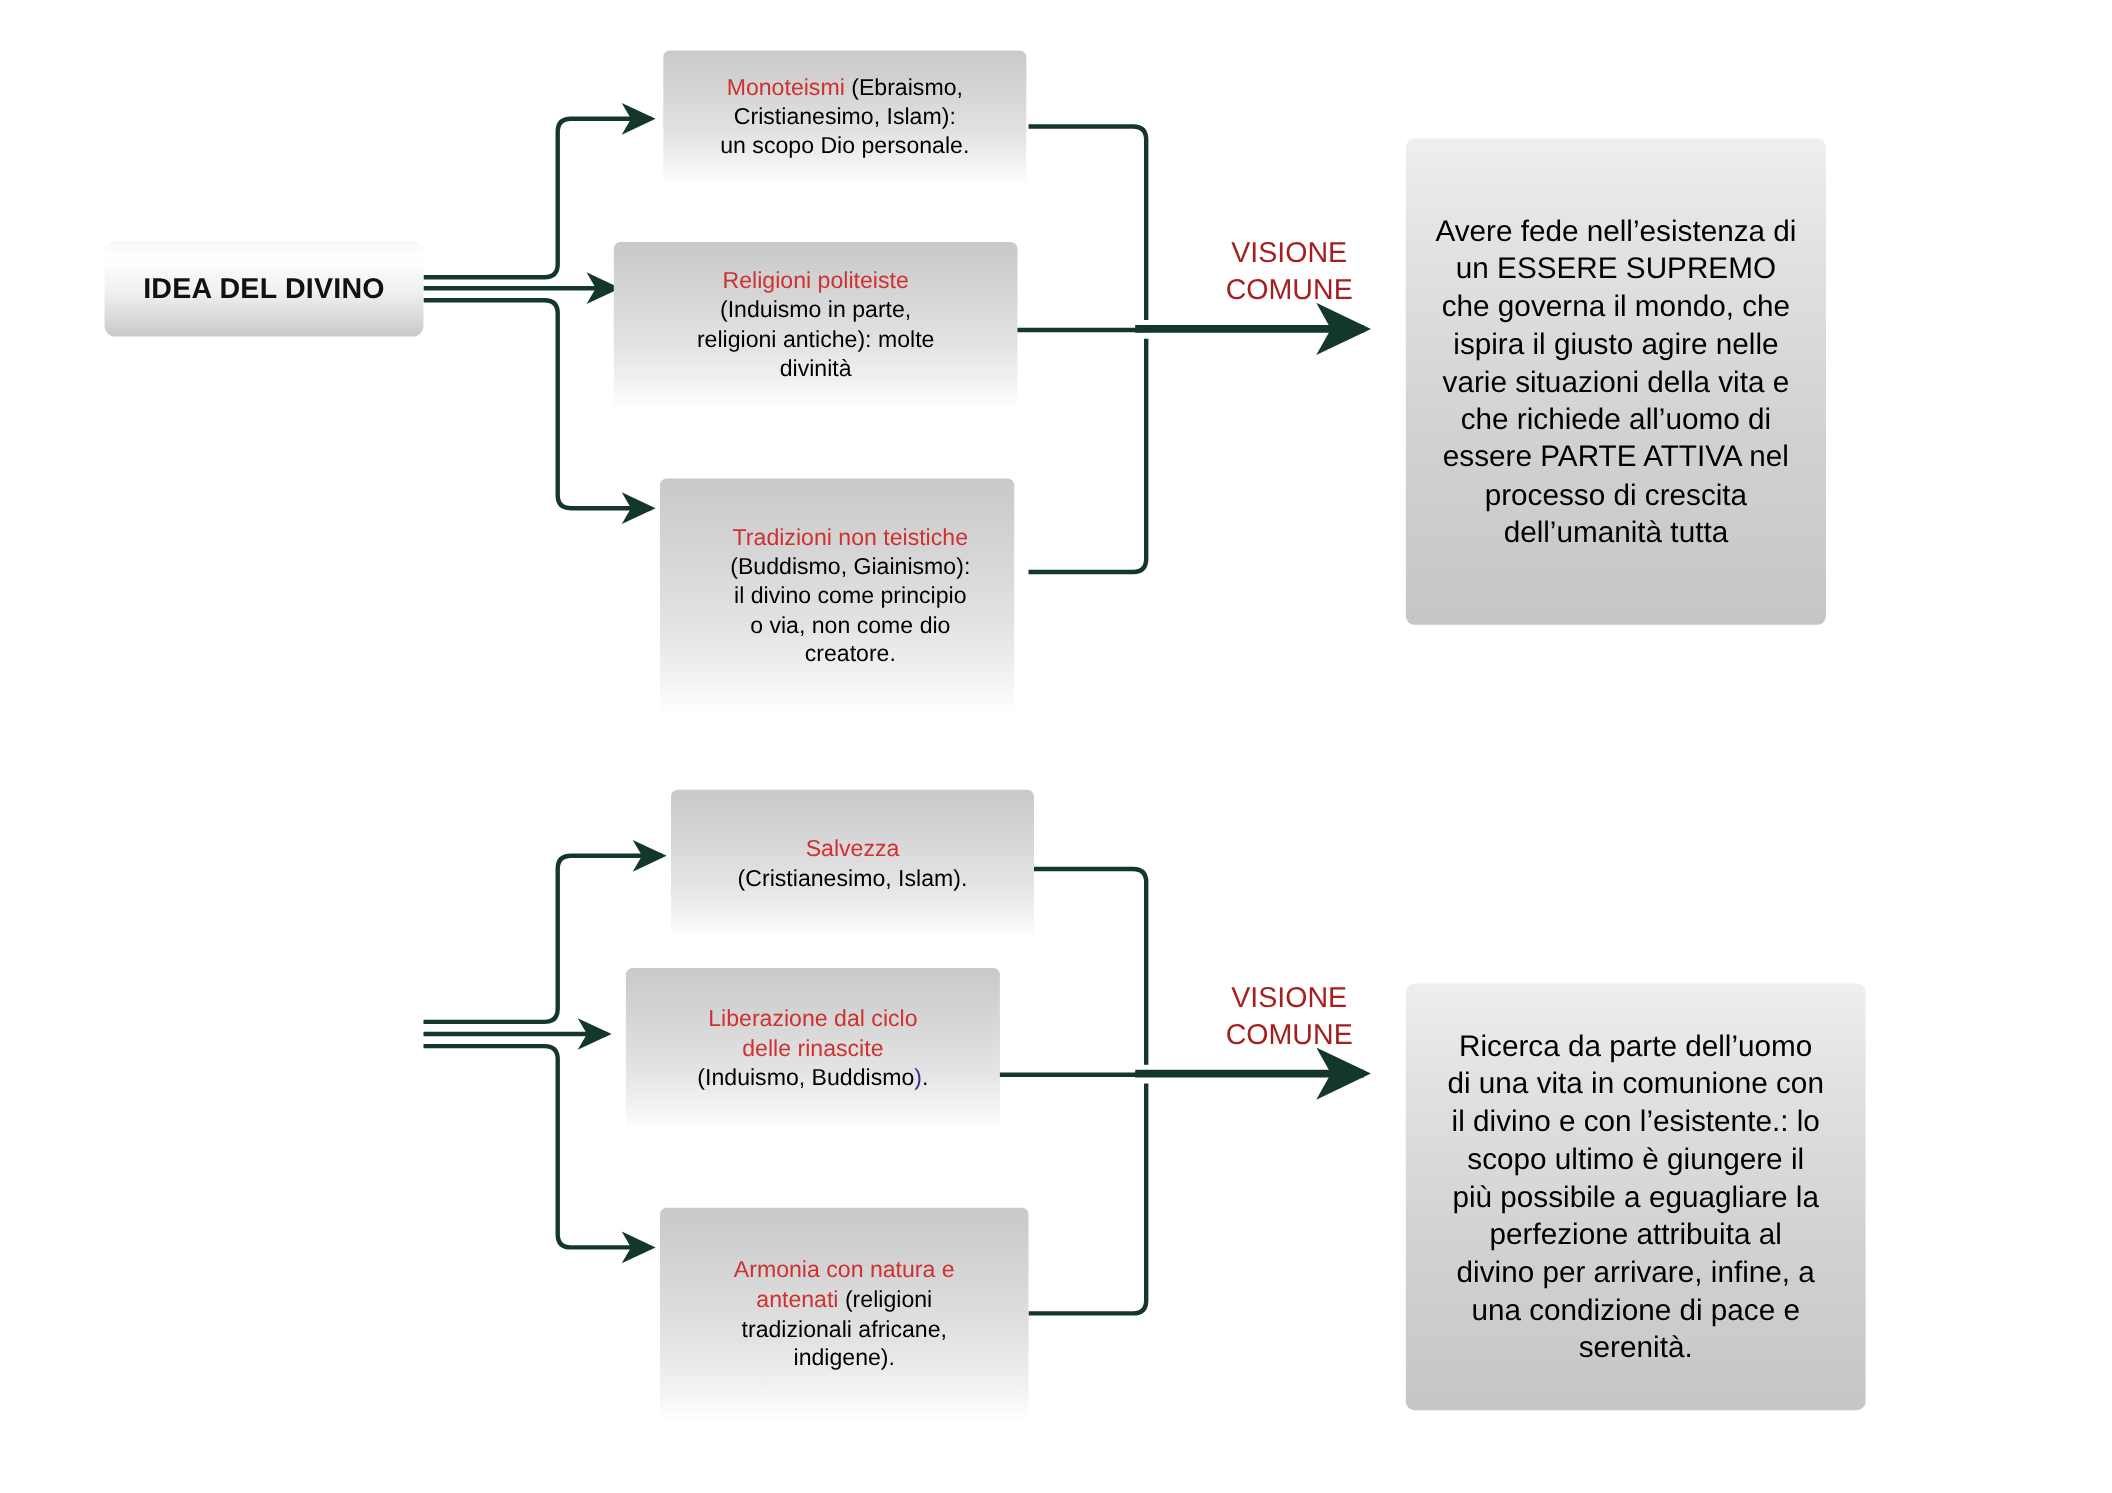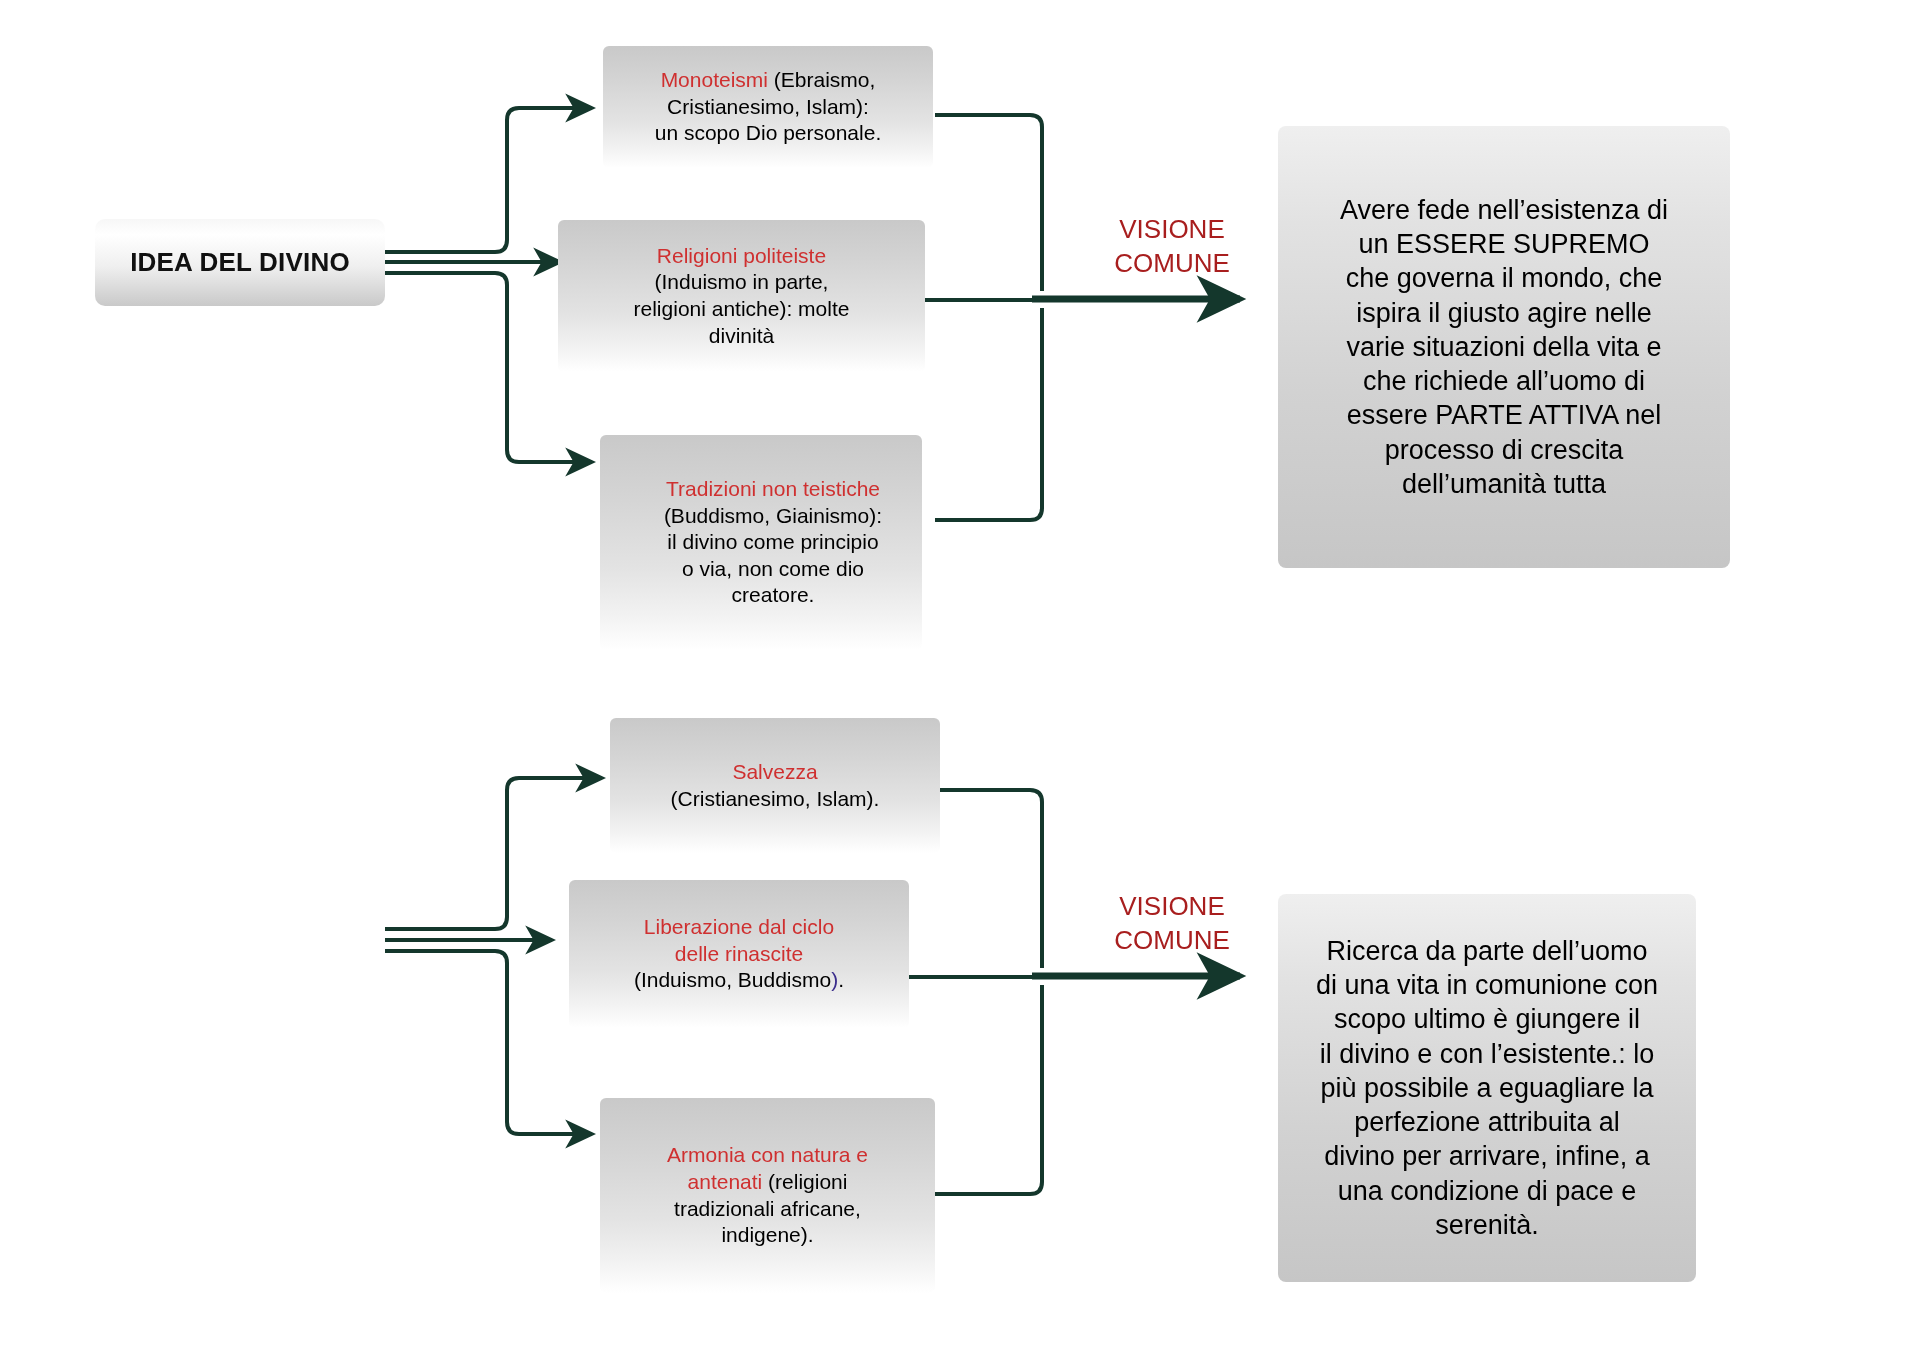--- a/index.html
+++ b/index.html
@@ -146,21 +146,21 @@
     <span class="txt-line hl">Tradizioni non teistiche</span>
     <span class="txt-line">(Buddismo, Giainismo):</span>
     <span class="txt-line">il divino come principio</span>
     <span class="txt-line">o via, non come dio</span>
     <span class="txt-line">creatore.</span>
   </div>
 
   <div class="vision-label" style="left:1082px; top:213px; width:180px;">VISIONE
 COMUNE</div>
 
-  <div class="node summary" style="left:1278px; top:126px; width:452px; height:442px;">
+  <div class="node summary" style="left:1278px; top:126px; width:382px; height:442px;">
     <span class="txt-line">Avere fede nell’esistenza di</span>
     <span class="txt-line">un ESSERE SUPREMO</span>
     <span class="txt-line">che governa il mondo, che</span>
     <span class="txt-line">ispira il giusto agire nelle</span>
     <span class="txt-line">varie situazioni della vita e</span>
     <span class="txt-line">che richiede all’uomo di</span>
     <span class="txt-line">essere PARTE ATTIVA nel</span>
     <span class="txt-line">processo di crescita</span>
     <span class="txt-line">dell’umanità tutta</span>
   </div>
@@ -183,22 +183,22 @@
     <span class="txt-line">tradizionali africane,</span>
     <span class="txt-line">indigene).</span>
   </div>
 
   <div class="vision-label" style="left:1082px; top:890px; width:180px;">VISIONE
 COMUNE</div>
 
   <div class="node summary" style="left:1278px; top:894px; width:418px; height:388px;">
     <span class="txt-line">Ricerca da parte dell’uomo</span>
     <span class="txt-line">di una vita in comunione con</span>
+    <span class="txt-line">il divino e con l’esistente.: lo</span>
     <span class="txt-line">scopo ultimo è giungere il</span>
-    <span class="txt-line">il divino e con l’esistente.: lo</span>
     <span class="txt-line">più possibile a eguagliare la</span>
     <span class="txt-line">perfezione attribuita al</span>
     <span class="txt-line">divino per arrivare, infine, a</span>
     <span class="txt-line">una condizione di pace e</span>
     <span class="txt-line">serenità.</span>
   </div>
 
 </div>
 
 </body></html>

